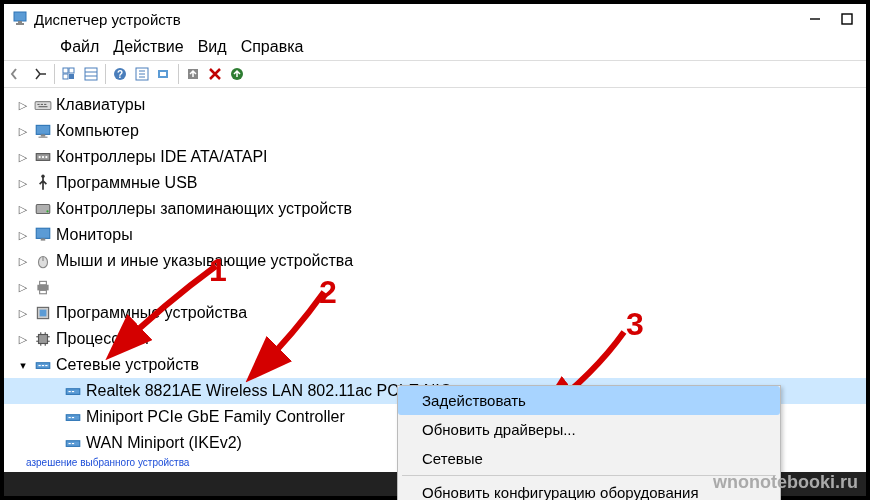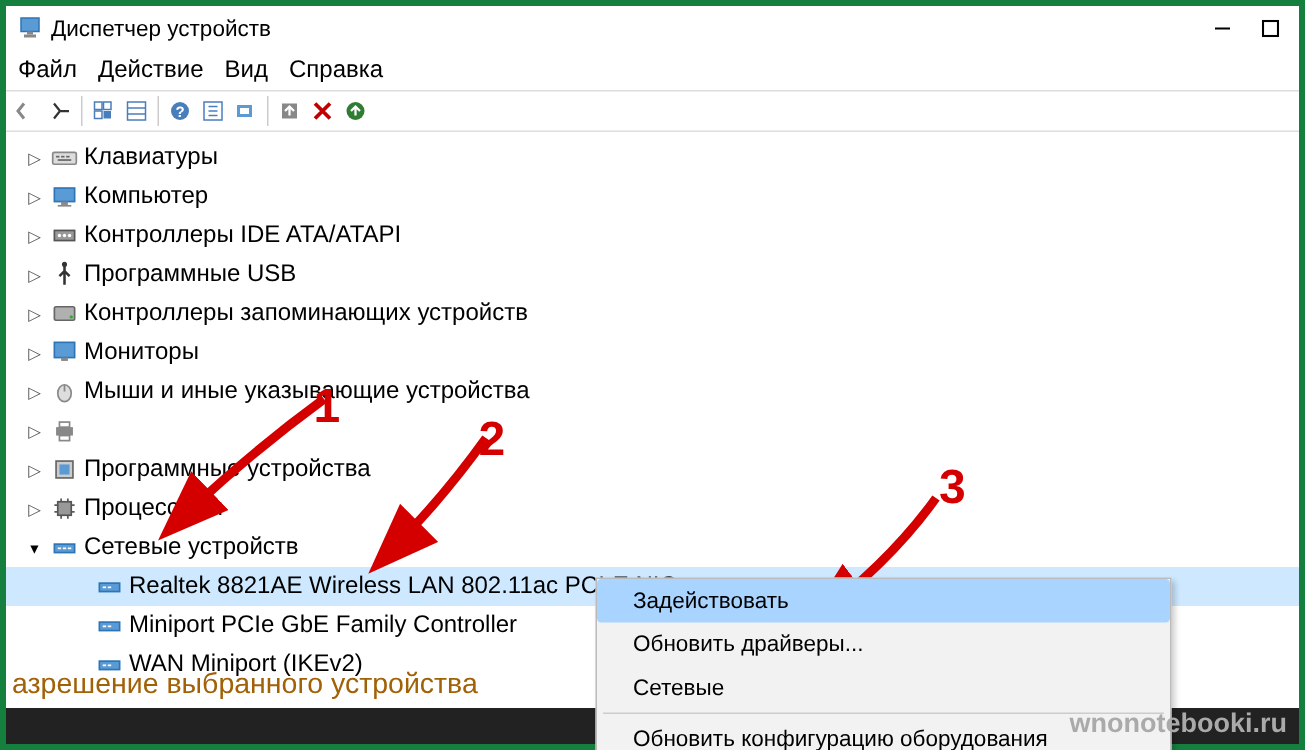--- a/index.html
+++ b/index.html
@@ -1,41 +1,41 @@
 <!DOCTYPE html>
 <html><head>
 <meta charset="utf-8">
 <style>
 * { box-sizing: border-box; margin: 0; padding: 0; }
 body { font-family: 'Segoe UI', Tahoma, sans-serif; font-size: 14px; background: #fff; overflow: hidden; }
-.outer-frame { width: 870px; height: 500px; border: 4px solid #15803d; position: relative; background: #fff; }
+.outer-frame { width: 870px; height: 500px; border: 4px solid #000000; position: relative; background: #fff; }
 .title-bar { display: flex; align-items: center; padding: 4px 8px; height: 30px; }
 .app-icon { width: 16px; height: 16px; margin-right: 6px; }
 .title-text { font-size: 15px; color: #000; flex: 1; }
 .win-controls { display: flex; gap: 18px; align-items: center; margin-right: 4px; }
 .win-btn { width: 14px; height: 14px; display: flex; align-items: center; justify-content: center; cursor: default; }
-.menu-bar { display: flex; gap: 14px; padding: 4px 8px; font-size: 16px; }
+.menu-bar { display: flex; gap: 14px; padding: 4px 8px; font-size: 16px; margin-left: 48px; }
 .menu-item { cursor: default; }
 .toolbar { display: flex; align-items: center; gap: 2px; padding: 2px 4px; border-top: 1px solid #ddd; border-bottom: 1px solid #ddd; height: 28px; }
 .tb-sep { width: 1px; height: 20px; background: #ccc; margin: 0 2px; }
 .tb-btn { width: 20px; height: 20px; display: flex; align-items: center; justify-content: center; cursor: default; }
 .tree-area { padding: 4px 0; position: relative; }
 .tree-item { display: flex; align-items: center; height: 26px; font-size: 16px; }
 .expander { width: 14px; text-align: center; font-size: 11px; color: #555; user-select: none; cursor: default; }
 .expander.empty { visibility: hidden; }
 .node-icon { width: 18px; height: 18px; margin: 0 4px; }
 .node-label { white-space: nowrap; }
 .selected { background: #cde8ff; }
 .child { padding-left: 42px; }
 .parent { padding-left: 12px; }
 .context-menu { position: absolute; left: 393px; top: 381px; width: 384px; background: #f2f2f2; border: 1px solid #bbb; box-shadow: 2px 2px 4px rgba(0,0,0,0.2); z-index: 50; }
 .ctx-item { padding: 6px 24px; font-size: 15px; cursor: default; border-radius: 3px; }
 .ctx-item.highlighted { background: #a8d4ff; }
 .ctx-sep { height: 1px; background: #ccc; margin: 2px 4px; }
-.status-bar { position: absolute; bottom: 28px; left: 4px; font-size: 19px; color: #a16207; }
+.status-bar { position: absolute; bottom: 28px; left: 22px; font-size: 10px; color: #1d4ed8; }
 .bottom-dark { position: absolute; bottom: 0; left: 0; right: 0; height: 24px; background: #222; }
 .watermark { position: absolute; right: 8px; bottom: 3px; color: #aaa; font-size: 18px; z-index: 60; font-weight: bold; }
 .annotation-layer { position: absolute; inset: 0; pointer-events: none; z-index: 40; }
 .anno-num { position: absolute; color: #d40000; font-weight: 900; font-size: 32px; font-family: Arial, sans-serif; }
 svg.arrow { position: absolute; overflow: visible; }
 </style>
 </head>
 <body>
 
 <div class="outer-frame">

